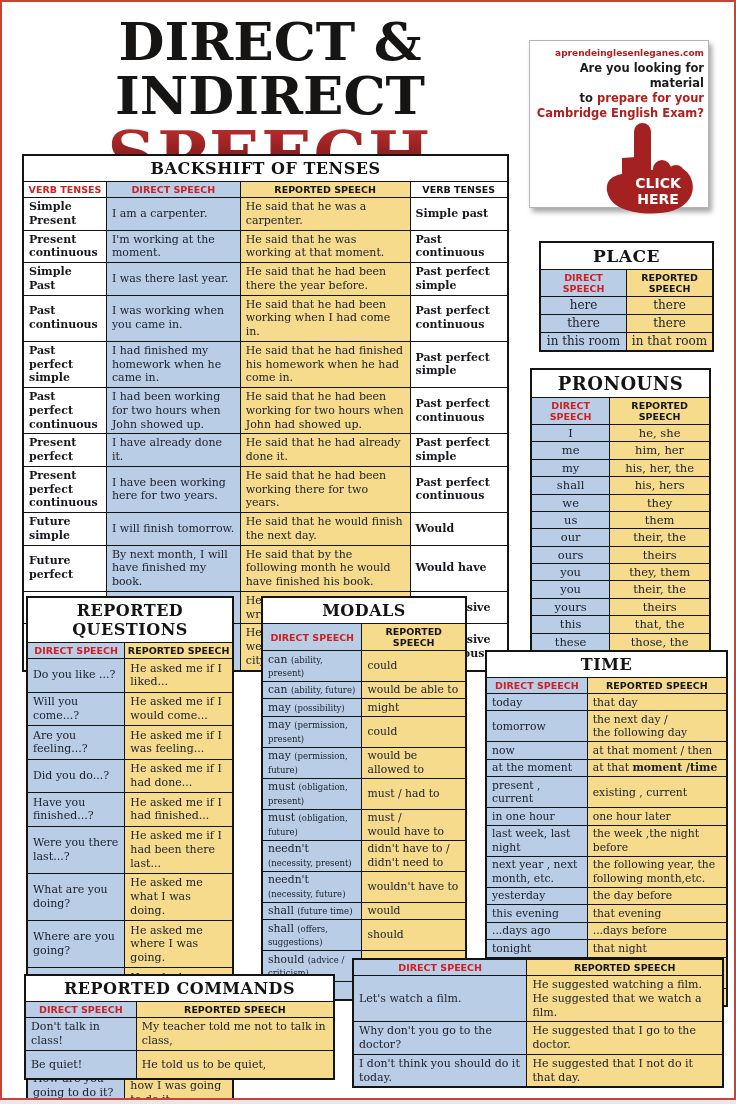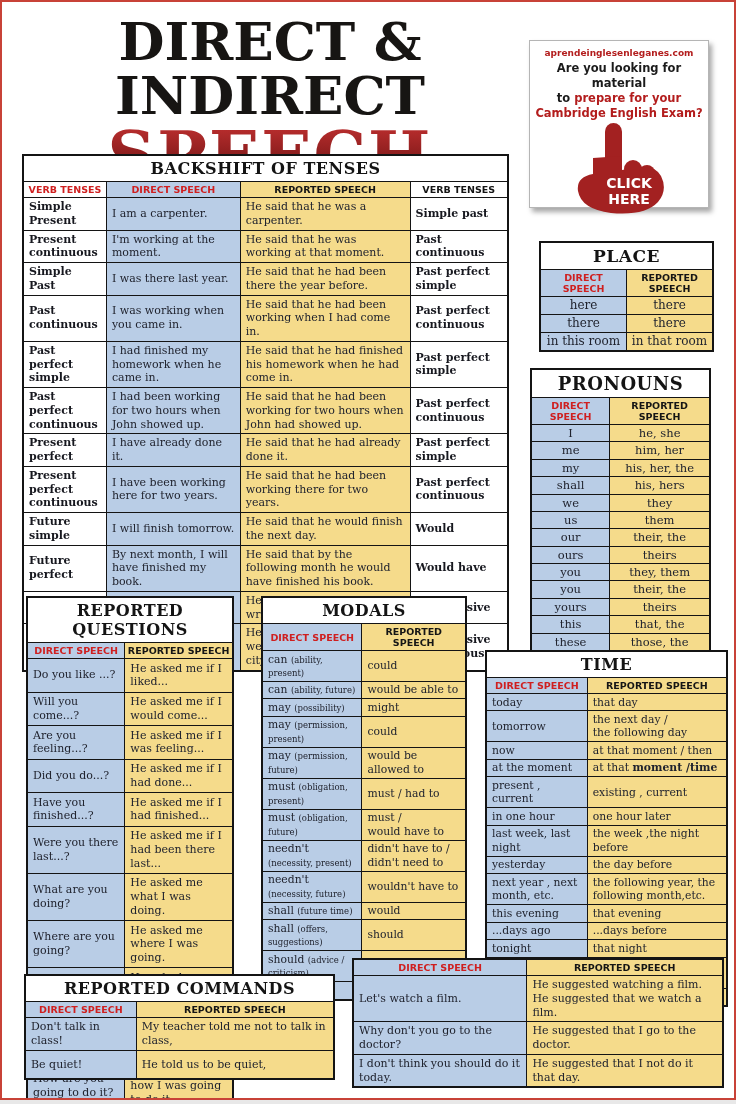--- a/index.html
+++ b/index.html
@@ -10,21 +10,21 @@
   
   .title-wrap{position:absolute;left:8px;top:12px;width:520px;text-align:center;line-height:1.02;}
   .title-black{font-weight:bold;font-size:53px;color:#171513;letter-spacing:0px;}
   .title-red{font-weight:bold;font-size:66px;letter-spacing:2px;color:#8f1616;
     background:linear-gradient(#c13030,#570c0c);-webkit-background-clip:text;background-clip:text;
     -webkit-text-fill-color:transparent;display:inline-block;}
 
   
   .ad{position:absolute;left:527px;top:38px;width:180px;height:168px;background:#fff;
     border:1px solid #b5b5b5;box-shadow:3px 4px 5px rgba(0,0,0,.35);
-    font-family:"DejaVu Sans",sans-serif;text-align:center;box-sizing:border-box;padding:7px 4px 0;}
+    font-family:"DejaVu Sans",sans-serif;text-align:right;box-sizing:border-box;padding:7px 4px 0;}
   .ad-site{color:#b31d1d;font-size:9px;font-weight:bold;margin-bottom:3px;}
   .ad-line{font-size:11.5px;font-weight:bold;color:#1b1b1b;line-height:1.3;}
   .ad-red{color:#b31d1d;}
   .hand-wrap{margin-top:1px;}
 
   
   table.tbl{position:absolute;border-collapse:collapse;table-layout:fixed;background:#15803d;
     border:2.5px solid #141414;}
   .tbl th,.tbl td{border:1.6px solid #141414;padding:2px 5px;vertical-align:middle;
     white-space:pre-line;word-wrap:break-word;}
@@ -327,26 +327,26 @@
         </tr>
         <tr>
           <td class="c-direct">in one hour</td>
           <td class="c-reported">one hour later</td>
         </tr>
         <tr>
           <td class="c-direct">last week, last night</td>
           <td class="c-reported">the week ,the night before</td>
         </tr>
         <tr>
+          <td class="c-direct">next year , next month, etc.</td>
+          <td class="c-reported">the following year, the following month,etc.</td>
+        </tr>
+        <tr>
           <td class="c-direct">yesterday</td>
           <td class="c-reported">the day before</td>
-        </tr>
-        <tr>
-          <td class="c-direct">next year , next month, etc.</td>
-          <td class="c-reported">the following year, the following month,etc.</td>
         </tr>
         <tr>
           <td class="c-direct">this evening</td>
           <td class="c-reported">that evening</td>
         </tr>
         <tr>
           <td class="c-direct">...days ago</td>
           <td class="c-reported">...days before</td>
         </tr>
         <tr>

